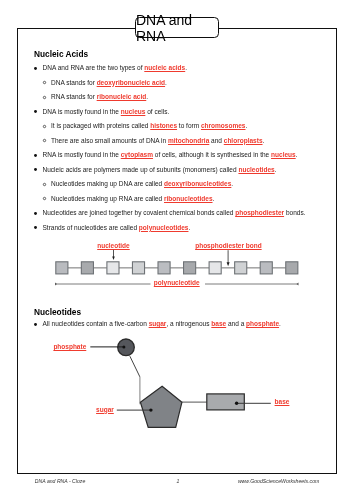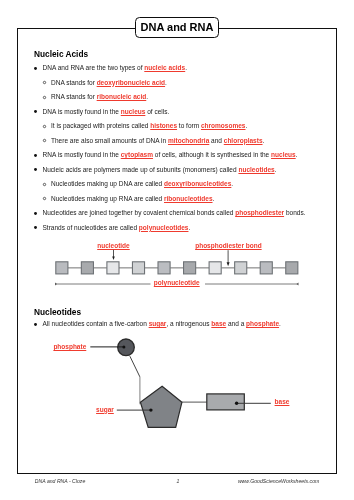--- a/index.html
+++ b/index.html
@@ -4,21 +4,21 @@
 <style>
   html,body{margin:0;padding:0;}
   body{width:354px;height:500px;background:#ffffff;font-family:"Liberation Sans",sans-serif;overflow:hidden;}
   .page{position:absolute;left:0;top:0;width:354px;height:500px;background:#fff;}
   .border-box{position:absolute;left:17px;top:27.9px;width:319.5px;height:445.7px;
     border:1.7px solid #111;box-sizing:border-box;}
   .title-mask{position:absolute;left:136.5px;top:25px;width:81px;height:7px;background:#fff;}
   .title-box{position:absolute;left:135px;top:17.3px;width:84px;height:20.4px;
     border:1.7px solid #0d0d0d;border-radius:4.5px;background:#fff;box-sizing:border-box;
     display:flex;align-items:center;justify-content:center;}
-  .title-text{font-size:11px;font-weight:bold;color:#000;}
+  .title-text{font-size:14px;font-weight:normal;color:#000;}
 
   .heading{position:absolute;font-size:8.3px;font-weight:bold;color:#000;white-space:nowrap;}
   .li{position:absolute;font-size:6.52px;color:#1a1a1a;white-space:nowrap;line-height:8px;}
   .bul{position:absolute;width:5px;height:5px;}
   .bul svg{display:block;}
   .kw{color:#ef3a2e;font-weight:bold;text-decoration:underline;text-decoration-thickness:0.55px;text-underline-offset:0.9px;}
 
   .footer-txt{position:absolute;font-size:5.15px;line-height:6px;font-style:italic;color:#333;white-space:nowrap;}
   .diagram{position:absolute;}
   .dlabel{position:absolute;font-size:6.5px;line-height:7px;font-weight:bold;color:#f03b2e;text-decoration:underline;text-decoration-thickness:0.6px;text-underline-offset:1px;white-space:nowrap;}

